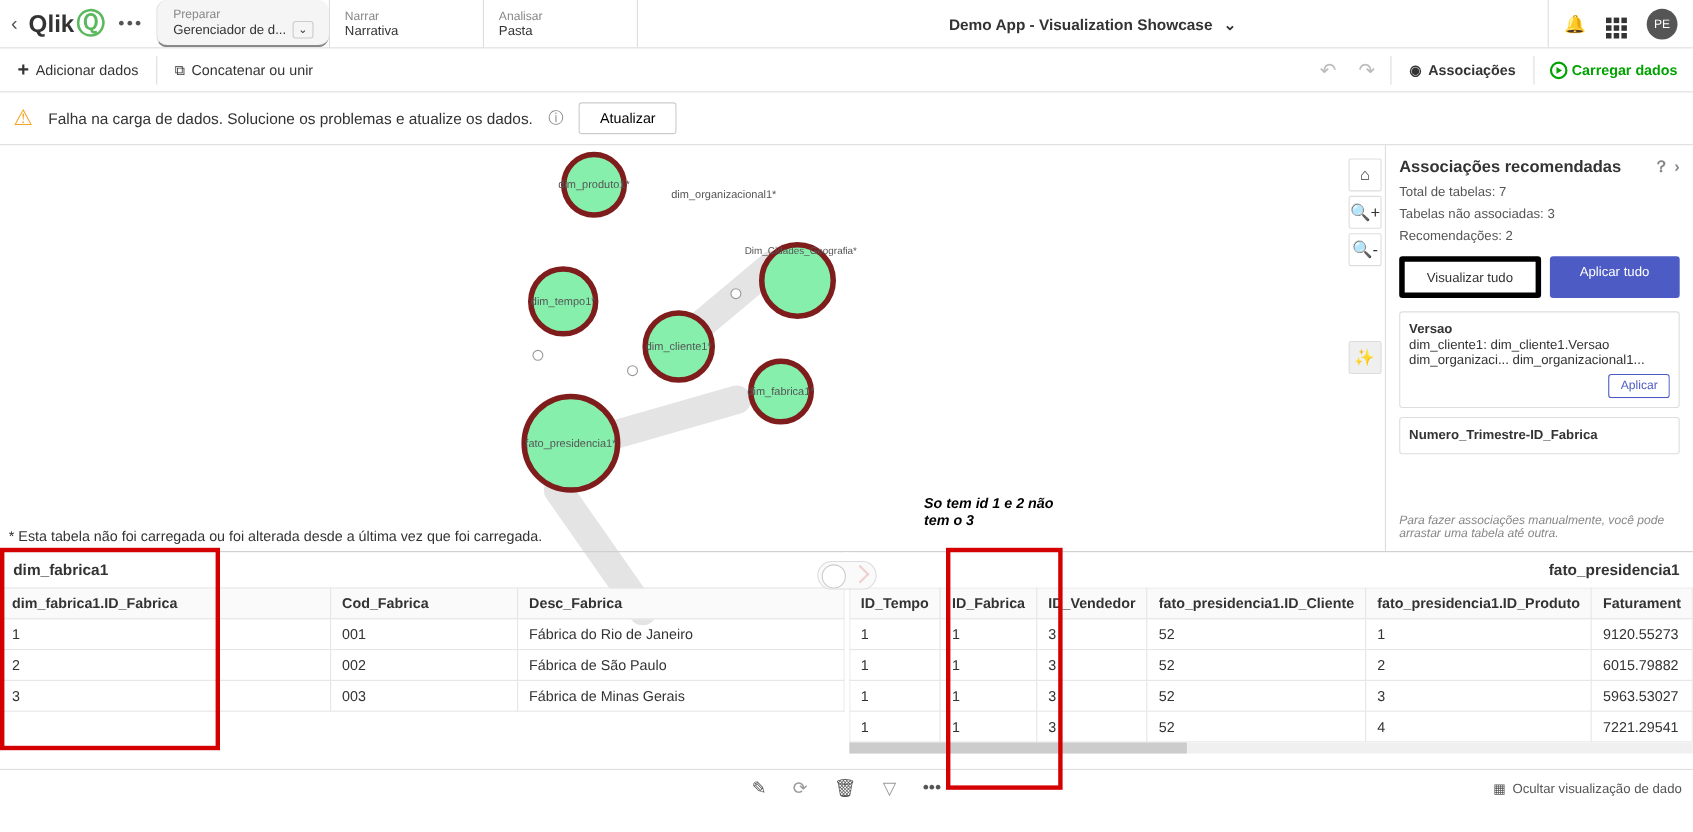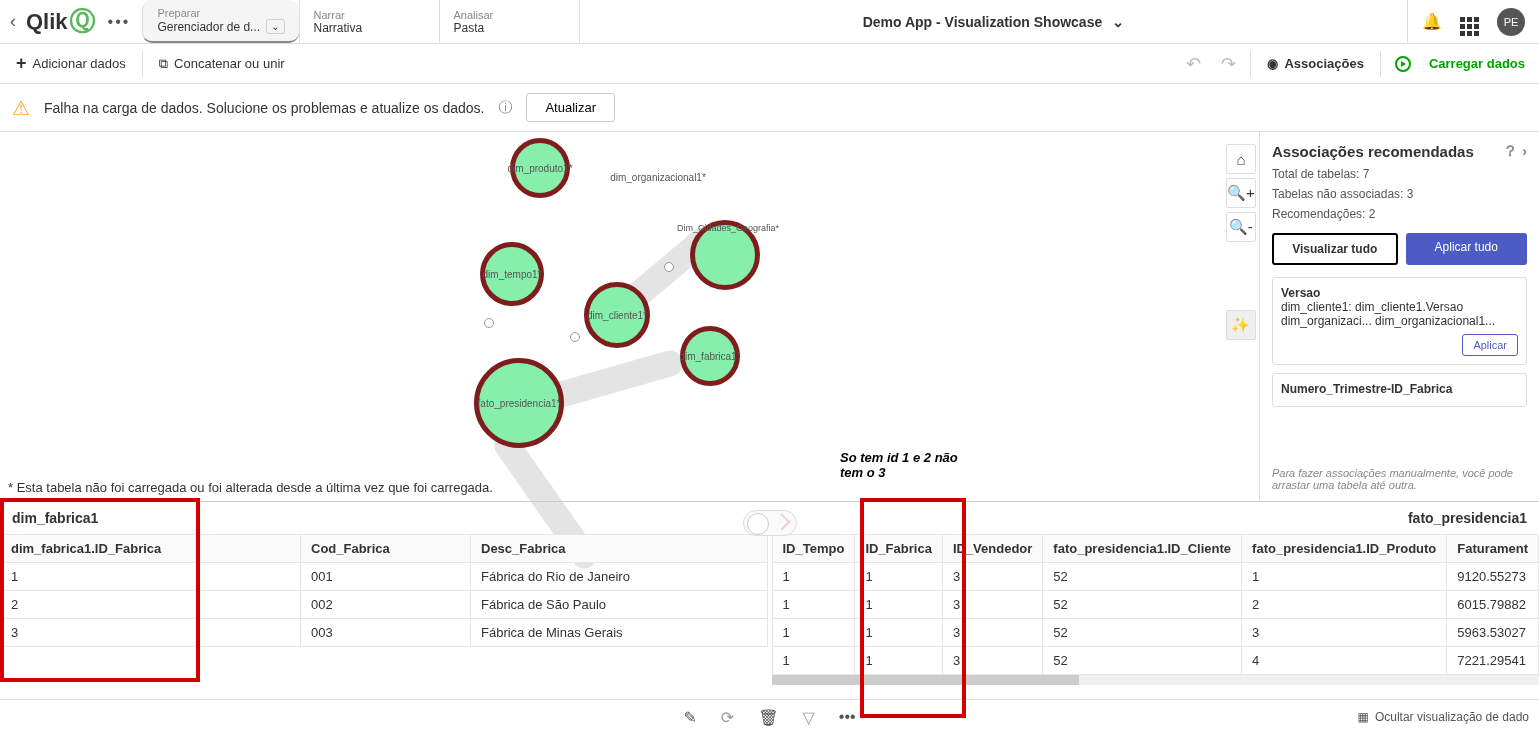--- a/index.html
+++ b/index.html
@@ -24,21 +24,21 @@
 .apps-grid { display:inline-grid; grid-template-columns: repeat(3,5px); grid-template-rows: repeat(3,5px); gap:2px; }
 .apps-grid span{background:#333;width:5px;height:5px;}
 
 .actionbar { display: flex; align-items: center; height: 40px; border-bottom: 1px solid #ddd; padding: 0 8px; justify-content: space-between; }
 .actionbar .left { display: flex; align-items: center; gap: 8px; }
 .actionbar .actbtn { display: flex; align-items: center; gap: 6px; padding: 6px 8px; font-size: 13px; cursor: pointer; }
 .actionbar .divider { width:1px; height: 26px; background:#ddd; }
 .actionbar .right { display: flex; align-items: center; gap: 8px; }
 .actionbar .histbtn { color: #bbb; font-size: 18px; padding: 0 6px; }
 .actionbar .assoc { display:flex; align-items:center; gap:6px; font-weight:600; }
-.actionbar .load { display:flex; align-items:center; gap:18px; color:#00a300; font-weight:600; padding:0 6px;}
+.actionbar .load { display:flex; align-items:center; gap:4px; color:#00a300; font-weight:600; padding:0 6px;}
 .actionbar .load .circ{width:16px;height:16px;border:2px solid #00a300;border-radius:50%;display:flex;align-items:center;justify-content:center;}
 .actionbar .load .circ::after{content:'';border-left:5px solid #00a300;border-top:3px solid transparent;border-bottom:3px solid transparent;margin-left:2px;}
 
 .warnbar { display: flex; align-items: center; height: 48px; padding: 0 12px; gap: 14px; border-bottom: 1px solid #ddd;}
 .warnbar .warnicon { color:#f5a623; font-size: 20px; }
 .warnbar .msg { font-size: 14px; }
 .warnbar .info { color:#888; font-size:14px; }
 .warnbar .btn { border:1px solid #ccc; border-radius:3px; padding:6px 18px; background:#fff; cursor:pointer; font-size:13px;}
 
 .main { position: relative; height: 370px; display:flex; border-bottom: 1px solid #ccc;}
@@ -50,21 +50,21 @@
 .annot { position:absolute; color:#000000; font-style:italic; font-weight:700; font-size:13px; }
 
 .zoomtools { position:absolute; right:0; top:12px; width:36px; display:flex; flex-direction:column; gap:4px; align-items:center;}
 .zbtn { width:30px; height:30px; border:1px solid #ddd; border-radius:2px; display:flex; align-items:center; justify-content:center; font-size:15px; background:#fff; cursor:pointer;}
 .zbtn.active{background:#efefef;}
 
 .sidepanel { width:280px; border-left:1px solid #ddd; padding:10px 12px; display:flex; flex-direction:column; overflow:hidden;}
 .sidepanel h3{font-size:15px; font-weight:700; display:flex;align-items:center;justify-content:space-between;}
 .sidepanel .meta{font-size:12px;color:#555;margin-top:6px;}
 .sidepanel .btnrow{display:flex;gap:8px;margin:12px 0;}
-.sidepanel .bout{flex:1;border:2px solid #000000;border-radius:3px;padding:7px 4px;text-align:center;font-size:12px;cursor:pointer;font-weight:bold;}
+.sidepanel .bout{flex:1;border:5px solid #000000;border-radius:3px;padding:7px 4px;text-align:center;font-size:12px;cursor:pointer;}
 .sidepanel .bprim{flex:1;background:#4d5bc4;color:#fff;border-radius:3px;padding:7px 4px;text-align:center;font-size:12px;cursor:pointer;}
 .rec{border:1px solid #ddd;border-radius:3px;padding:8px;margin-bottom:8px;font-size:12px;}
 .rec .title{font-weight:600;}
 .rec .appbtn{float:right;border:1px solid #4d5bc4;color:#4d5bc4;border-radius:3px;padding:4px 10px;font-size:11px;margin-top:6px;}
 .hint{font-size:11px;color:#888;font-style:italic;margin-top:auto;}
 
 .datarow{display:flex;height:198px;position:relative;border-bottom:1px solid #ddd;}
 .tblpane{flex:1;display:flex;flex-direction:column;overflow:hidden;}
 .tblpane.right{border-left:4px solid #fff;}
 .tname{padding:8px 12px;font-size:14px;font-weight:600;}

